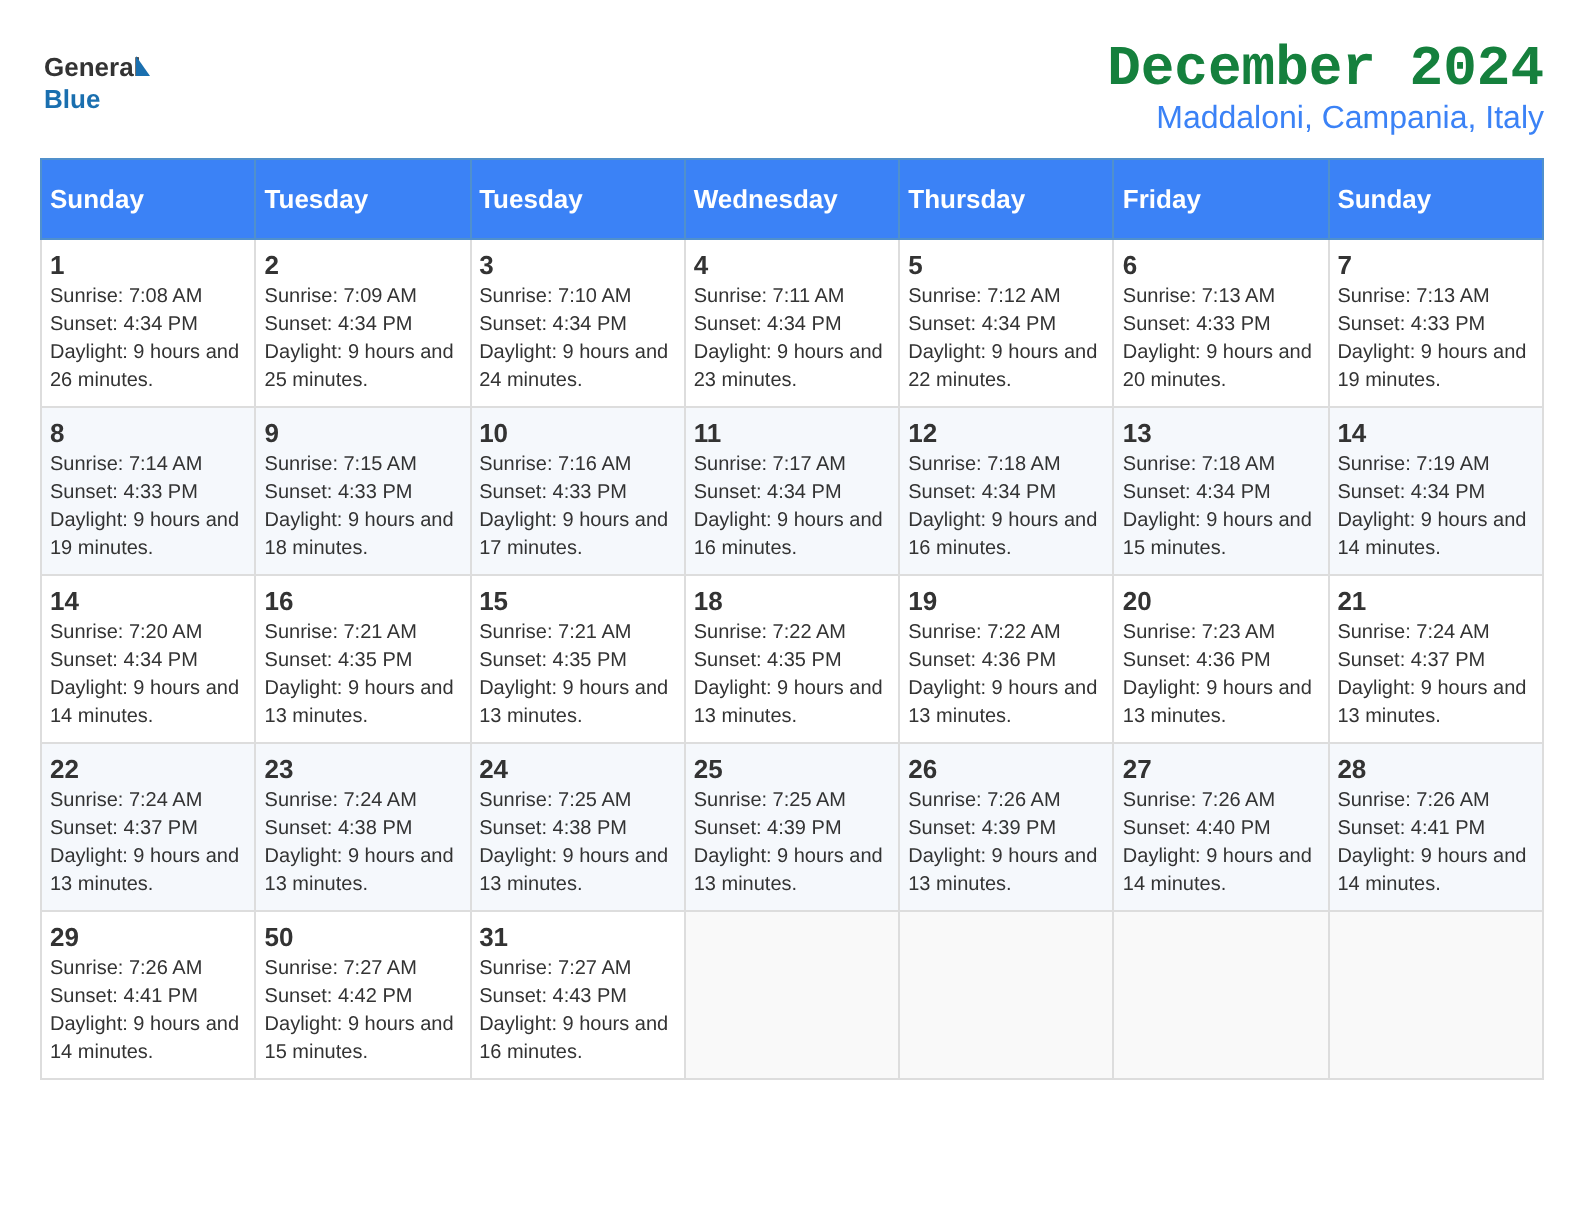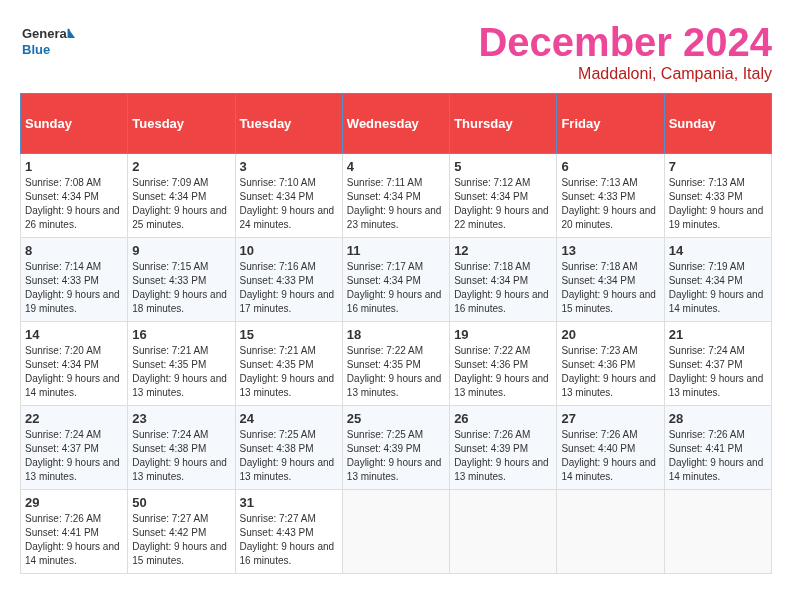--- a/index.html
+++ b/index.html
@@ -20,39 +20,40 @@
       display: flex;
       align-items: center;
       font-size: 18px;
       font-weight: bold;
       color: #333;
     }
     .title-area {
       text-align: right;
     }
     .month-title {
-      font-size: 40px;
+      font-size: 28px;
       font-weight: bold;
-      color: #ec4899;
+      color: #15803d;
+      font-family: Liberation Mono, monospace;
     }
     .location-title {
       font-size: 16px;
-      color: #b91c1c;
+      color: #3b82f6;
     }
     table {
       width: 100%;
       border-collapse: collapse;
       table-layout: fixed;
     }
     thead tr th {
-      background-color: #ef4444;
+      background-color: #3b82f6;
       color: #fff;
       font-size: 13px;
       font-weight: bold;
-      padding: 22px 4px;
+      padding: 12px 4px;
       text-align: left;
       border: 1px solid #5090cc;
     }
     tbody tr td {
       vertical-align: top;
       padding: 5px 4px;
       font-size: 10px;
       color: #333;
       border: 1px solid #ddd;
       height: 80px;

